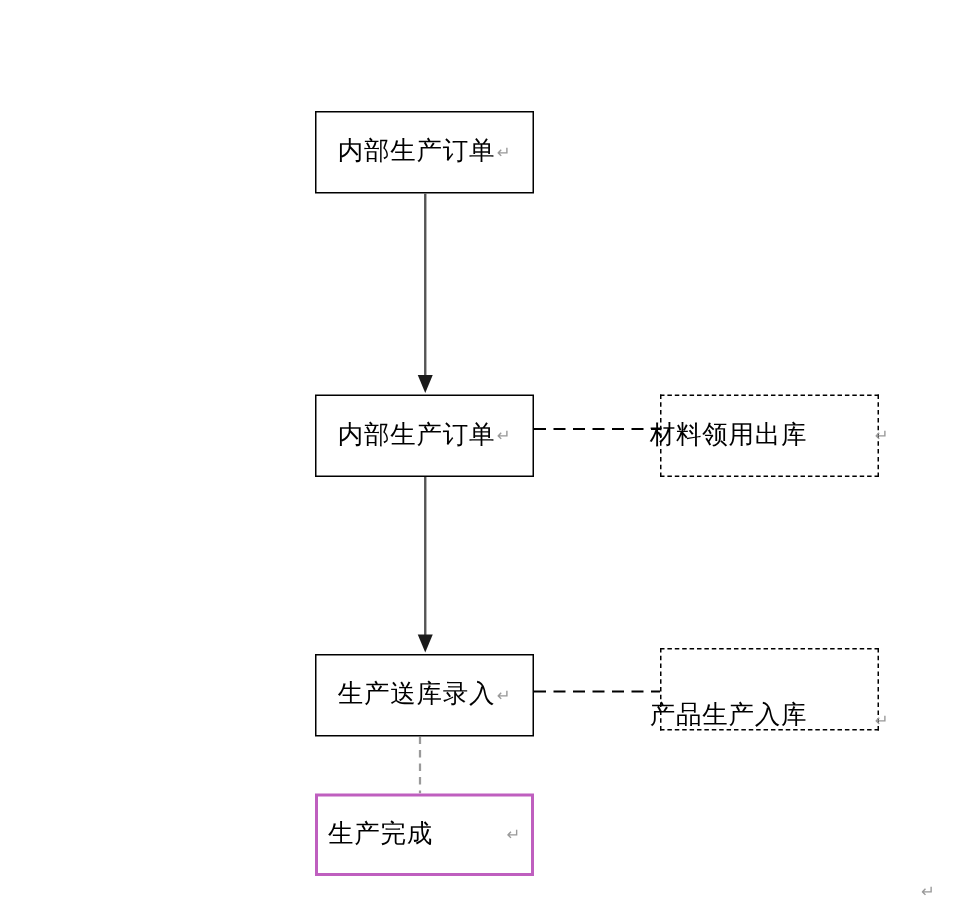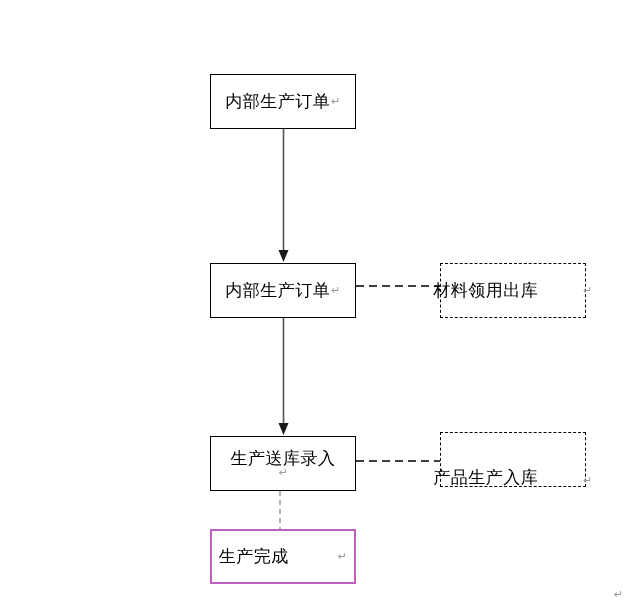--- a/index.html
+++ b/index.html
@@ -130,21 +130,21 @@
   <div class="node node-solid" style="left:210px; top:263px; width:146px; height:55px;">
       <span class="label-text">内部生产订单</span>
       <span class="pilcrow">↵</span>
     </div>
 
   <div class="node node-dashed" style="left:440px; top:263px; width:146px; height:55px;">
       <span class="label-text">材料领用出库</span>
       <span class="pilcrow">↵</span>
     </div>
 
-  <div class="node node-solid" style="left:210px; top:436px; width:146px; height:55px;flex-direction:column;">
+  <div class="node node-solid" style="left:210px; top:436px; width:146px; height:55px;">
       <span class="label-text">生产送库录入</span>
       <span class="pilcrow">↵</span>
     </div>
 
   <div class="node node-dashed" style="left:440px; top:432px; width:146px; height:55px;align-items:flex-end;">
       <span class="label-text">产品生产入库</span>
       <span class="pilcrow">↵</span>
     </div>
 
   <div class="node node-accent" style="left:210px; top:529px; width:146px; height:55px;">

